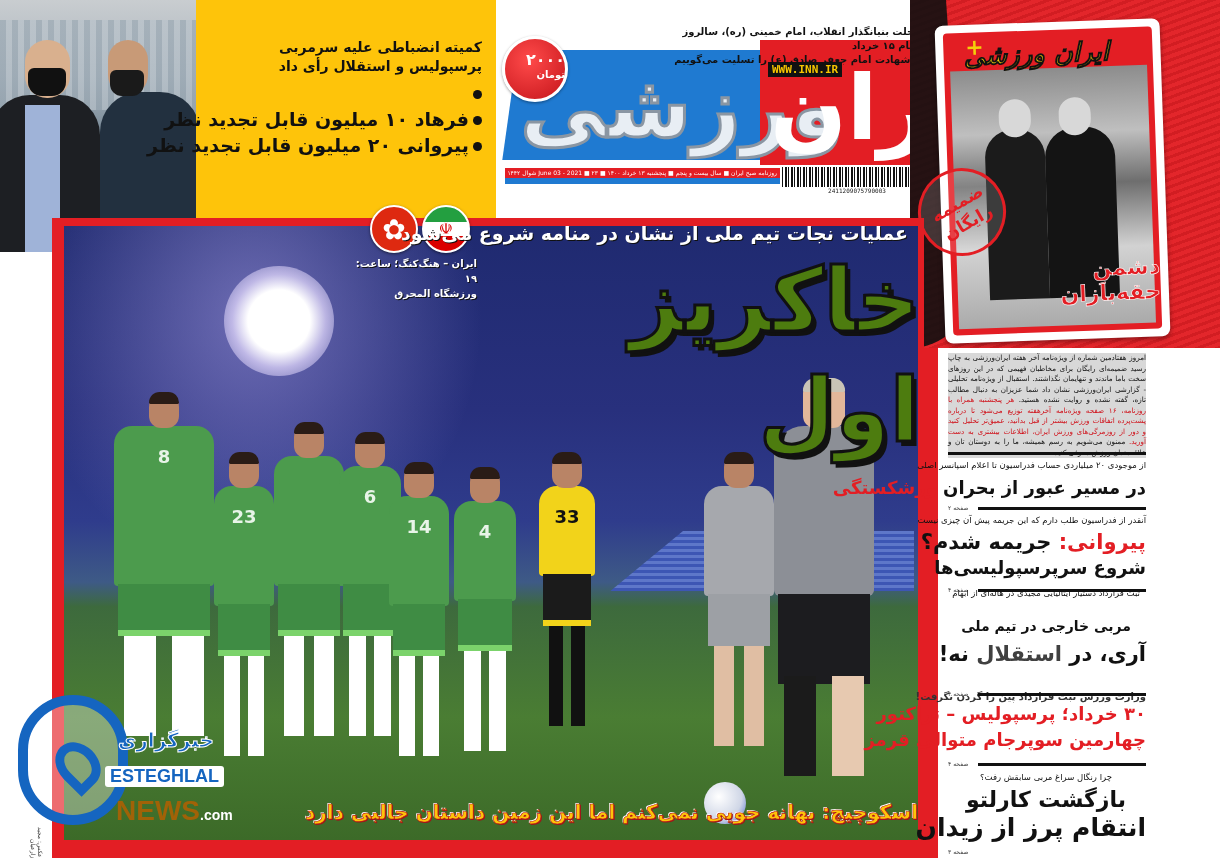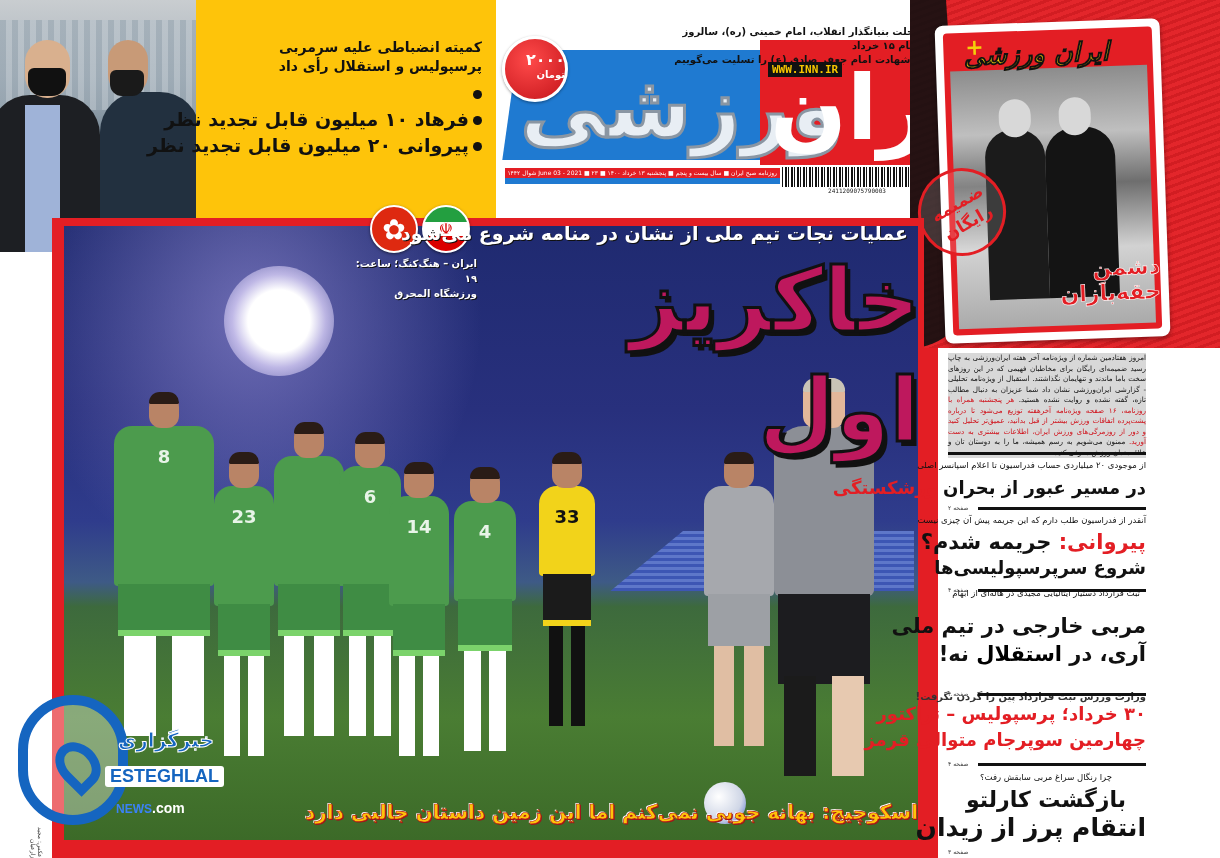--- a/index.html
+++ b/index.html
@@ -92,21 +92,21 @@
   .coach .head { background: #e2b79a !important; width: 42px !important; height: 50px !important; margin-left: -21px !important; top: -48px !important; }
   .coach .head::before { background: #c9c4b6 !important; height: 14px !important; width: 42px !important; }
   .assistant { background: #a6a8ad !important; }
   .assistant .shorts { background: #9da0a5 !important; border-bottom: none !important; }
   .assistant .legs { background: linear-gradient(90deg,#e0bea3 0 40%,transparent 40% 60%,#e0bea3 60% 100%) !important; }
   .ball { position: absolute; left: 640px; top: 556px; width: 42px; height: 42px; border-radius: 50%; background: radial-gradient(circle at 35% 35%,#fff,#cfd6e6 60%,#3b5bc9 100%); }
 
   .kicker-main { position: absolute; left: 500px; top: 222px; width: 408px; text-align: right;
     font: bold 19px "DejaVu Sans", sans-serif; color: #fff; text-shadow: 1px 1px 0 #111; white-space: nowrap; letter-spacing: -0.5px; }
   .headline-main { position: absolute; left: 440px; top: 246px; width: 480px; text-align: right;
-    font: bold 88px "DejaVu Sans", sans-serif; color: #be185d; line-height: 110px;
+    font: bold 88px "DejaVu Sans", sans-serif; color: #4d7c0f; line-height: 110px;
     -webkit-text-stroke: 3px #111; text-shadow: 4px 5px 0 #111; letter-spacing: -3px; }
   .flags { position: absolute; left: 366px; top: 205px; width: 110px; height: 50px; }
   .flag { position: absolute; top: 0; width: 48px; height: 48px; border-radius: 50%; border: 2px solid #fff; box-shadow: 0 1px 3px rgba(0,0,0,.5); overflow: hidden; }
   .flag-iran { left: 56px; background: linear-gradient(180deg,#239f40 0 33%,#fff 33% 66%,#da0000 66% 100%); }
   .flag-iran::after { content: "☫"; position: absolute; left: 0; right: 0; top: 12px; text-align: center; color: #da0000; font-size: 16px; }
   .flag-hk { left: 4px; background: #de2910; }
   .flag-hk::after { content: "✿"; position: absolute; left: 0; right: 0; top: 6px; text-align: center; color: #fff; font-size: 28px; }
   .match-info { position: absolute; left: 352px; top: 256px; width: 125px; text-align: right; color: #fff; font: bold 10px "DejaVu Sans", sans-serif; line-height: 15px; text-shadow: 1px 1px 0 #111; }
 
   .caption-main { position: absolute; left: 420px; top: 800px; width: 498px; text-align: right;
@@ -115,21 +115,21 @@
   
   .right-col { position: absolute; left: 924px; top: 348px; width: 296px; height: 510px; background: #fff; }
   .right-col .red-edge { position: absolute; left: 0; top: 0; width: 14px; height: 510px; background: #e31e24; }
   .intro { position: absolute; left: 948px; top: 353px; width: 198px; text-align: justify; direction: rtl;
     font-size: 7.2px; line-height: 10.5px; color: #111; background: #d8d8d8; }
   .intro .hl { color: #d0121b; }
   .rc-rule { position: absolute; left: 948px; width: 198px; height: 3px; background: #111; }
   .rc-kicker { position: absolute; left: 946px; width: 200px; text-align: center; font-size: 8.5px; color: #111; white-space: nowrap; }
   .rc-head { position: absolute; left: 946px; width: 200px; text-align: center; font: bold 18px "DejaVu Sans", sans-serif; color: #111; line-height: 24px; white-space: nowrap; letter-spacing: -1px; }
   .rc-head .red { color: #e31e24; }
-  .rc-head .blue { color: #000000; }
+  .rc-head .blue { color: #404040; }
   .rc-sub { position: absolute; left: 946px; width: 200px; text-align: center; font: bold 10px "DejaVu Sans", sans-serif; color: #333; white-space: nowrap; }
   .rc-page { position: absolute; left: 948px; font-size: 6px; color: #333; direction: rtl; }
 
   
   .wm { position: absolute; left: 18px; top: 695px; width: 110px; height: 150px; }
   .wm-ball { position: absolute; left: 0; top: 0; width: 110px; height: 130px; border-radius: 55px 55px 55px 55px; border: 10px solid #1565c0; background: rgba(255,255,255,.35); }
   .wm-pin { position: absolute; left: 40px; top: 45px; width: 40px; height: 50px; border: 9px solid #1565c0; border-radius: 50% 50% 50% 0; transform: rotate(-45deg); }
   .wm-fa { position: absolute; left: 118px; top: 728px; font: bold 20px "DejaVu Sans", sans-serif; color: #1565c0; -webkit-text-stroke: 1px #fff; }
   .wm-en { position: absolute; left: 105px; top: 766px; background: #fff; color: #1565c0; font: bold 18px "Liberation Sans", sans-serif; padding: 0 5px; border-radius: 3px; direction: ltr; }
   .wm-news { position: absolute; left: 116px; top: 795px; color: #f7e200; font: bold 20px "Liberation Sans", sans-serif; direction: ltr; }
@@ -297,21 +297,21 @@
 
 <div class="rc-kicker" style="top:515px;">آنقدر از فدراسیون طلب دارم که این جریمه پیش آن چیزی نیست</div>
 <div class="rc-head" style="top:530px;font-size:21px;">
   <span class="red">پیروانی: </span><span>جریمه شدم؟</span>
 </div>
 <div class="rc-head" style="top:556px;">شروع سرپرسپولیسی‌ها</div>
 <div class="rc-page" style="top:586px;">صفحه ۴</div>
 <div class="rc-rule" style="top:589px;left:978px;width:168px;"></div>
 
 <div class="rc-kicker" style="top:588px;">ثبت قرارداد دستیار ایتالیایی مجیدی در هاله‌ای از ابهام</div>
-<div class="rc-head" style="top:614px;font-size:21px;">مربی خارجی در تیم ملی</div>
+<div class="rc-head" style="top:614px;font-size:14px;">مربی خارجی در تیم ملی</div>
 <div class="rc-head" style="top:642px;font-size:21px;">
   <span>آری، در </span><span class="blue">استقلال</span><span> نه!</span>
 </div>
 <div class="rc-sub" style="top:674px;margin-top:17px;">وزارت ورزش ثبت قرارداد پین را گردن نگرفت!</div>
 <div class="rc-page" style="top:690px;">صفحه ۴</div>
 <div class="rc-rule" style="top:693px;left:978px;width:168px;"></div>
 
 <div class="rc-head" style="top:702px;color:#e31e24;">۳۰ خرداد؛ پرسپولیس – تراکتور</div>
 <div class="rc-head" style="top:728px;color:#e31e24;">چهارمین سوپرجام متوالی قرمز</div>
 <div class="rc-page" style="top:760px;">صفحه ۴</div>
@@ -321,14 +321,14 @@
 <div class="rc-head" style="top:788px;font-size:22px;">بازگشت کارلتو</div>
 <div class="rc-head" style="top:816px;font-size:25px;">انتقام پرز از زیدان</div>
 <div class="rc-page" style="top:848px;">صفحه ۳</div>
 
 <div class="wm">
   <div class="wm-ball"></div>
   <div class="wm-pin"></div>
 </div>
 <div class="wm-fa">خبرگزاری</div>
 <div class="wm-en">ESTEGHLAL</div>
-<div class="wm-news"><span style="color:#3b82f6;font-size:12px;">NEWS</span><span>.com</span></div>
+<div class="wm-news"><span style="color:#a16207;font-size:28px;">NEWS</span><span>.com</span></div>
 <div class="credit">عکس: مجید زارعیان</div>
 
 </body></html>

